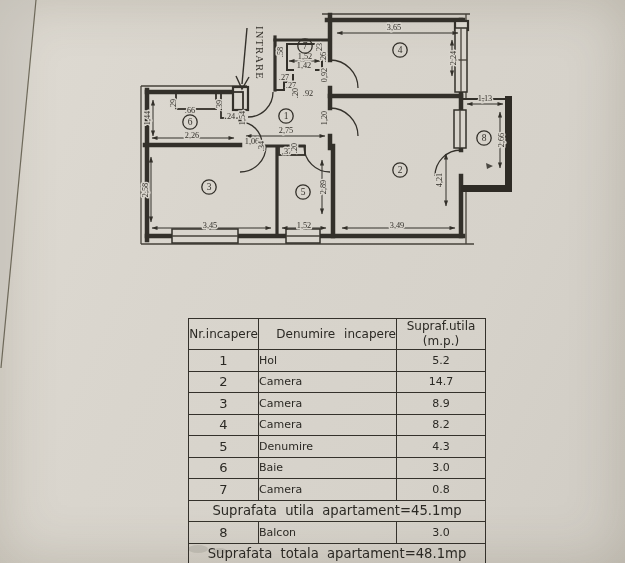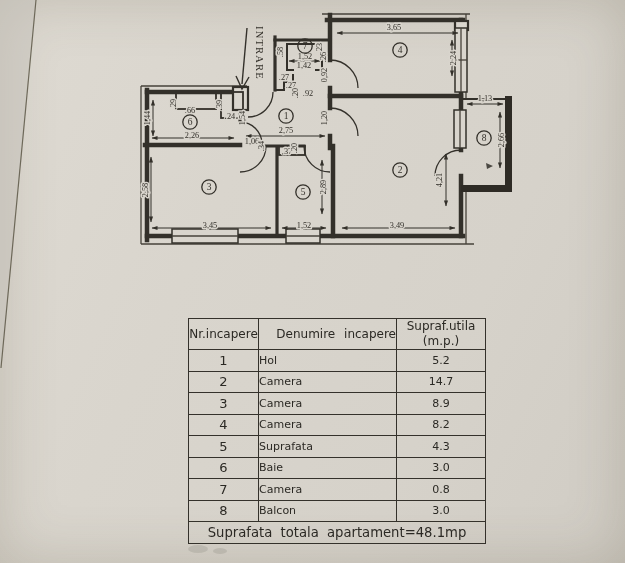--- a/index.html
+++ b/index.html
@@ -228,34 +228,37 @@
             <td class="c1">Camera</td>
             <td class="c2">8.9</td>
           </tr>
           <tr>
             <td class="c0">4</td>
             <td class="c1">Camera</td>
             <td class="c2">8.2</td>
           </tr>
           <tr>
             <td class="c0">5</td>
-            <td class="c1">Suprafata</td>
+            <td class="c1">Denumire</td>
             <td class="c2">4.3</td>
           </tr>
           <tr>
             <td class="c0">6</td>
             <td class="c1">Baie</td>
             <td class="c2">3.0</td>
           </tr>
           <tr>
             <td class="c0">7</td>
             <td class="c1">Camera</td>
             <td class="c2">0.8</td>
           </tr>
           <tr>
+            <td colspan="3" class="span">Suprafata utila apartament=45.1mp</td>
+          </tr>
+          <tr>
             <td class="c0">8</td>
             <td class="c1">Balcon</td>
             <td class="c2">3.0</td>
           </tr>
           <tr>
             <td colspan="3" class="span">Suprafata totala apartament=48.1mp</td>
           </tr>
         </tbody>
     </table>
   </div>

